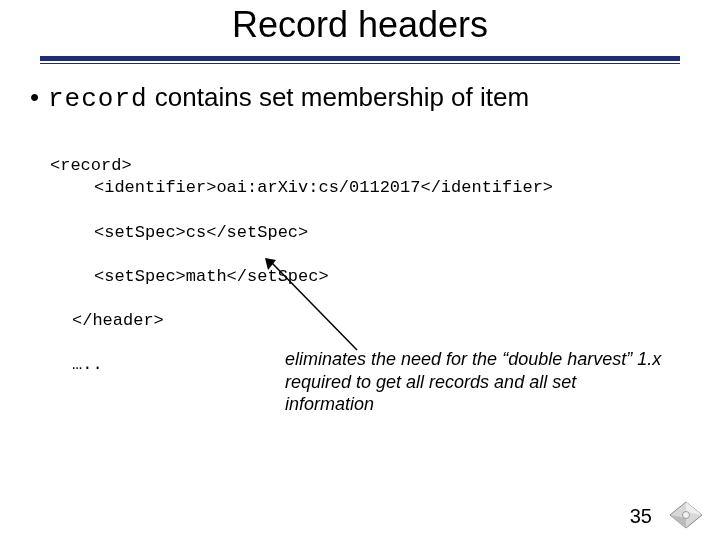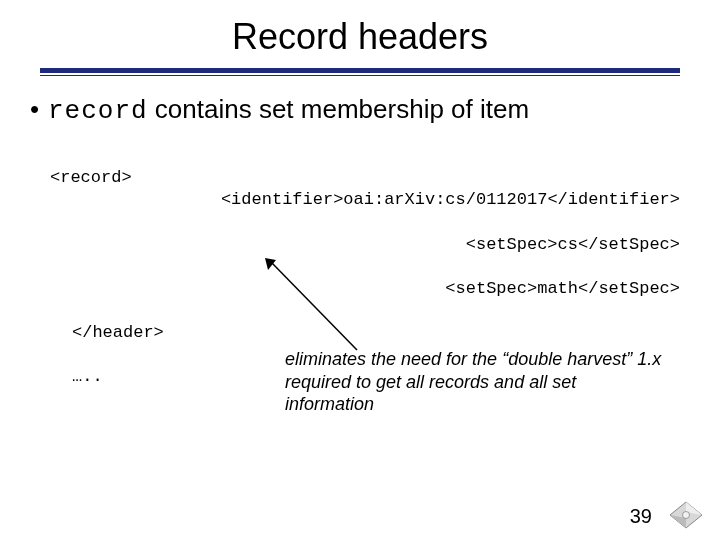--- a/index.html
+++ b/index.html
@@ -10,21 +10,21 @@
     background: #fff;
     font-family: "Trebuchet MS", "Comic Sans MS", Arial, sans-serif;
     color: #000;
     overflow: hidden;
     position: relative;
   }
   .title {
     text-align: center;
     font-size: 36px;
     font-weight: 400;
-    margin-top: 16px;
+    margin-top: 4px;
     font-family: Arial, Helvetica, sans-serif;
   }
   .rule-wrap {
     margin: 10px 40px 0 40px;
   }
   .rule-thick {
     height: 5px;
     background: #1e2a7a;
   }
   .rule-thin {
@@ -47,21 +47,21 @@
   }
   .xml-block {
     margin: 18px 40px 0 50px;
     font-family: "Courier New", Courier, monospace;
     font-size: 17px;
     line-height: 1.3;
     white-space: pre;
     word-break: break-all;
   }
   .xml-indent1 { padding-left: 22px; display: block; }
-  .xml-indent2 { padding-left: 44px; display: block; text-align: right; }
+  .xml-indent2 { padding-left: 44px; display: block; }
   .bold { font-weight: normal; }
   .callout {
     position: absolute;
     left: 285px;
     top: 348px;
     width: 380px;
     font-size: 18px;
     line-height: 1.25;
     font-style: italic;
   }
@@ -113,20 +113,20 @@
 
 </div>
 
 <svg class="arrow" viewBox="0 0 120 100">
   <line x1="10" y1="5" x2="95" y2="92" stroke="#000" stroke-width="1.5"></line>
   <polygon points="3,0 14,2 6,12" fill="#000"></polygon>
 </svg>
 
 <div class="callout">eliminates the need for the “double harvest” 1.x required to get all records and all set information</div>
 
-<div class="pagenum">39</div>
+<div class="pagenum">35</div>
 
 <svg class="logo" viewBox="0 0 40 30">
   <polygon points="20,2 36,15 20,28 4,15" fill="#d8d8d8" stroke="#888" stroke-width="1"></polygon>
   <polygon points="20,2 36,15 20,12" fill="#eee"></polygon>
   <polygon points="20,28 4,15 20,18" fill="#bbb"></polygon>
   <circle cx="20" cy="15" r="3.5" fill="#f2f2f2" stroke="#888" stroke-width="0.8"></circle>
 </svg>
 
 </body></html>

